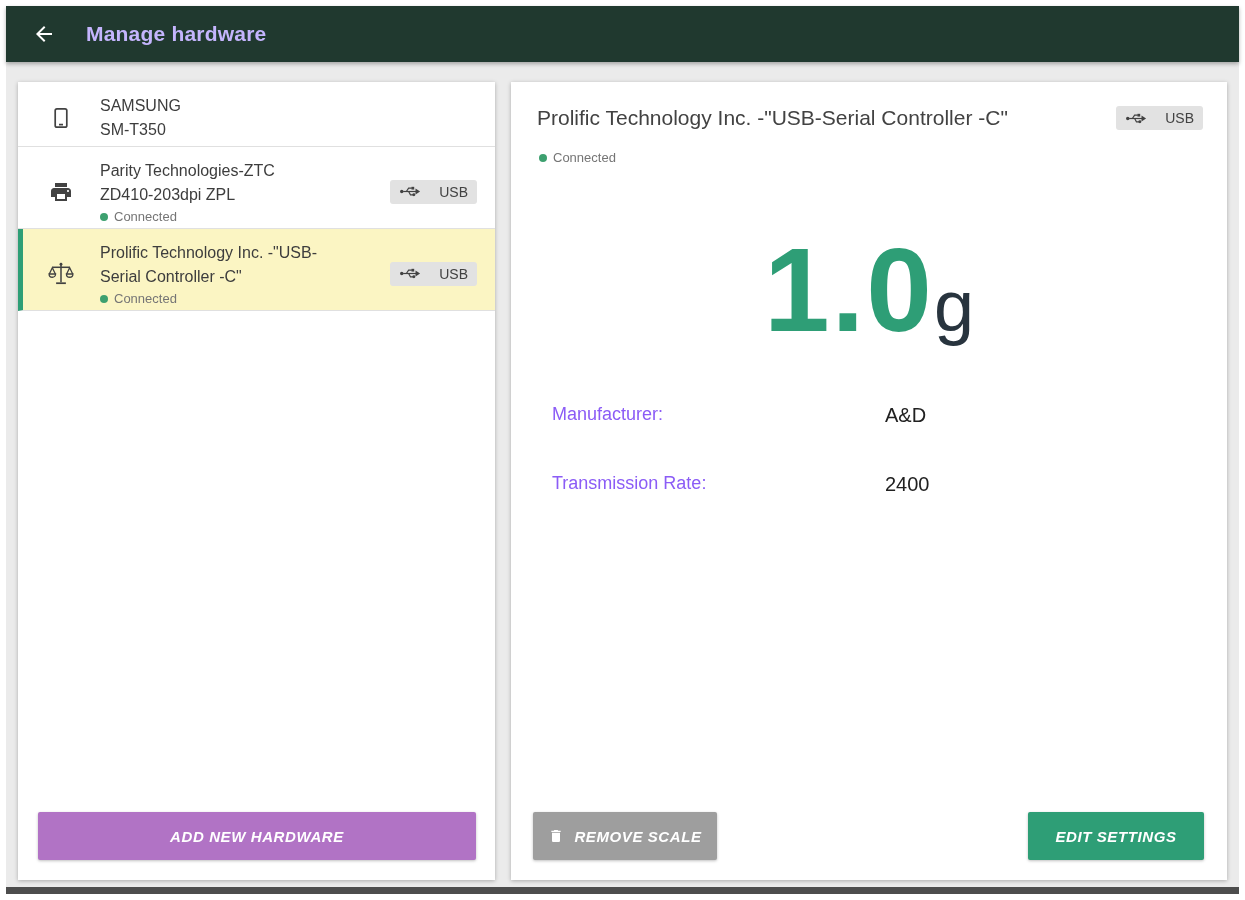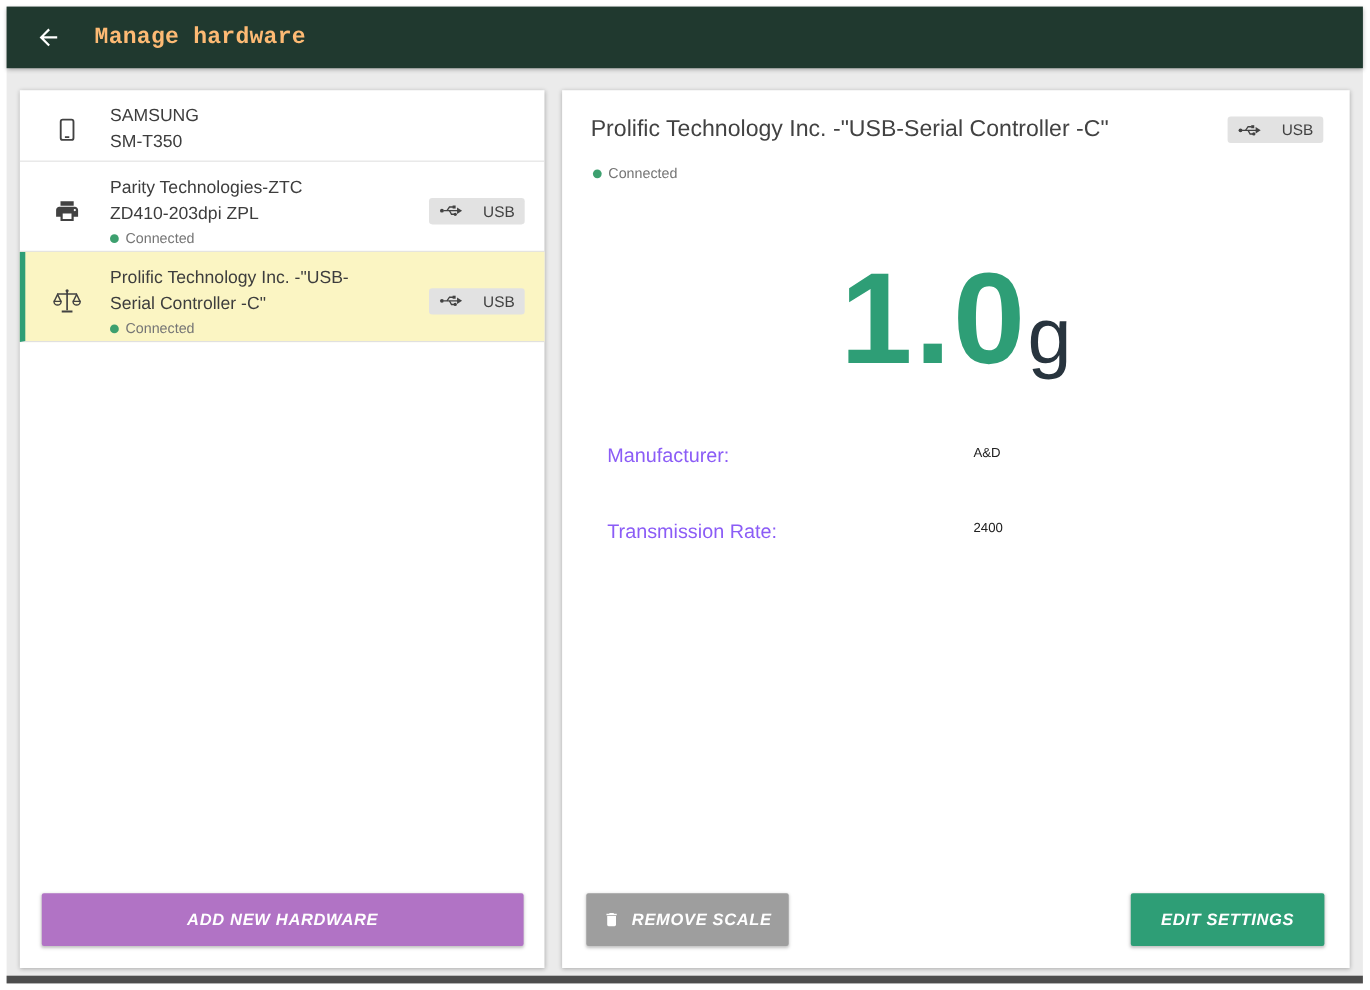--- a/index.html
+++ b/index.html
@@ -6,21 +6,21 @@
     --appbar:#20392f; --bg:#ebebeb; --card:#ffffff; --accent:#2e9e76;
     --purple:#b173c5; --graybtn:#9e9e9e; --highlight:#fbf5c3; --dot:#3da06f;
     --badge-bg:#e2e2e2; --text-primary:#3d3d3d; --text-secondary:#757575; --unit:#28343e;
   }
   *{margin:0;padding:0;box-sizing:border-box;}
   html,body{width:1245px;height:900px;background:#ffffff;font-family:"Liberation Sans","DejaVu Sans",sans-serif;overflow:hidden;}
   .app{position:absolute;left:6px;top:6px;width:1233px;height:888px;background:var(--bg);}
   
   .appbar{position:absolute;left:0;top:0;right:0;height:56px;background:var(--appbar);display:flex;align-items:center;box-shadow:0 2px 4px rgba(0,0,0,.3);z-index:5;}
   .back-btn{width:24px;height:24px;margin-left:26px;cursor:pointer;display:flex;align-items:center;justify-content:center;}
-  .appbar-title{color:#fdba74;font-size:21px;font-weight:700;margin-left:30px;letter-spacing:.2px;font-family:Liberation Mono, monospace;}
+  .appbar-title{color:#c4b5fd;font-size:21px;font-weight:700;margin-left:30px;letter-spacing:.2px;}
   
   .card{position:absolute;top:76px;bottom:14px;background:var(--card);box-shadow:0 1px 4px rgba(0,0,0,.28);}
   .card-left{left:12px;width:477px;}
   .card-right{left:505px;right:12px;}
   .bottom-strip{position:absolute;left:0;right:0;bottom:0;height:7px;background:#4d4d4d;}
   
   .list-item{position:relative;display:flex;align-items:center;border-bottom:1px solid #e0e0e0;padding:12px 18px 4px 30px;cursor:pointer;}
   .list-item.selected{background:var(--highlight);border-left:5px solid var(--accent);padding-left:25px;}
   .item-icon{width:26px;height:26px;flex:0 0 26px;margin-right:26px;display:flex;align-items:center;justify-content:center;}
   .item-text{flex:1;min-width:0;}
@@ -36,21 +36,21 @@
   .btn-edit{right:23px;bottom:20px;width:176px;background:var(--accent);}
   
   .detail-header{position:absolute;left:26px;top:22px;right:120px;font-size:21px;color:#424242;line-height:28px;}
   .detail-badge{position:absolute;right:24px;top:24px;}
   .detail-status{position:absolute;left:28px;top:68px;display:flex;align-items:center;}
   .reading{position:absolute;left:0;right:0;top:140px;text-align:center;white-space:nowrap;}
   .reading-value{font-size:118px;font-weight:700;color:var(--accent);letter-spacing:2px;}
   .reading-unit{font-size:72px;font-weight:400;color:var(--unit);}
   .field-row{position:absolute;left:41px;right:40px;height:24px;}
   .field-label{position:absolute;left:0;font-size:18px;color:#8b5cf6;}
-  .field-value{position:absolute;left:333px;font-size:12px;color:#212121;}
+  .field-value{position:absolute;left:333px;font-size:20px;color:#212121;}
   .row-0{top:322px;} .row-1{top:391px;} .row-2{top:460px;}
   svg{display:block;}
 </style>
 </head>
 <body>
 
 <div class="app">
 
   <div class="appbar">
     <div class="back-btn">

